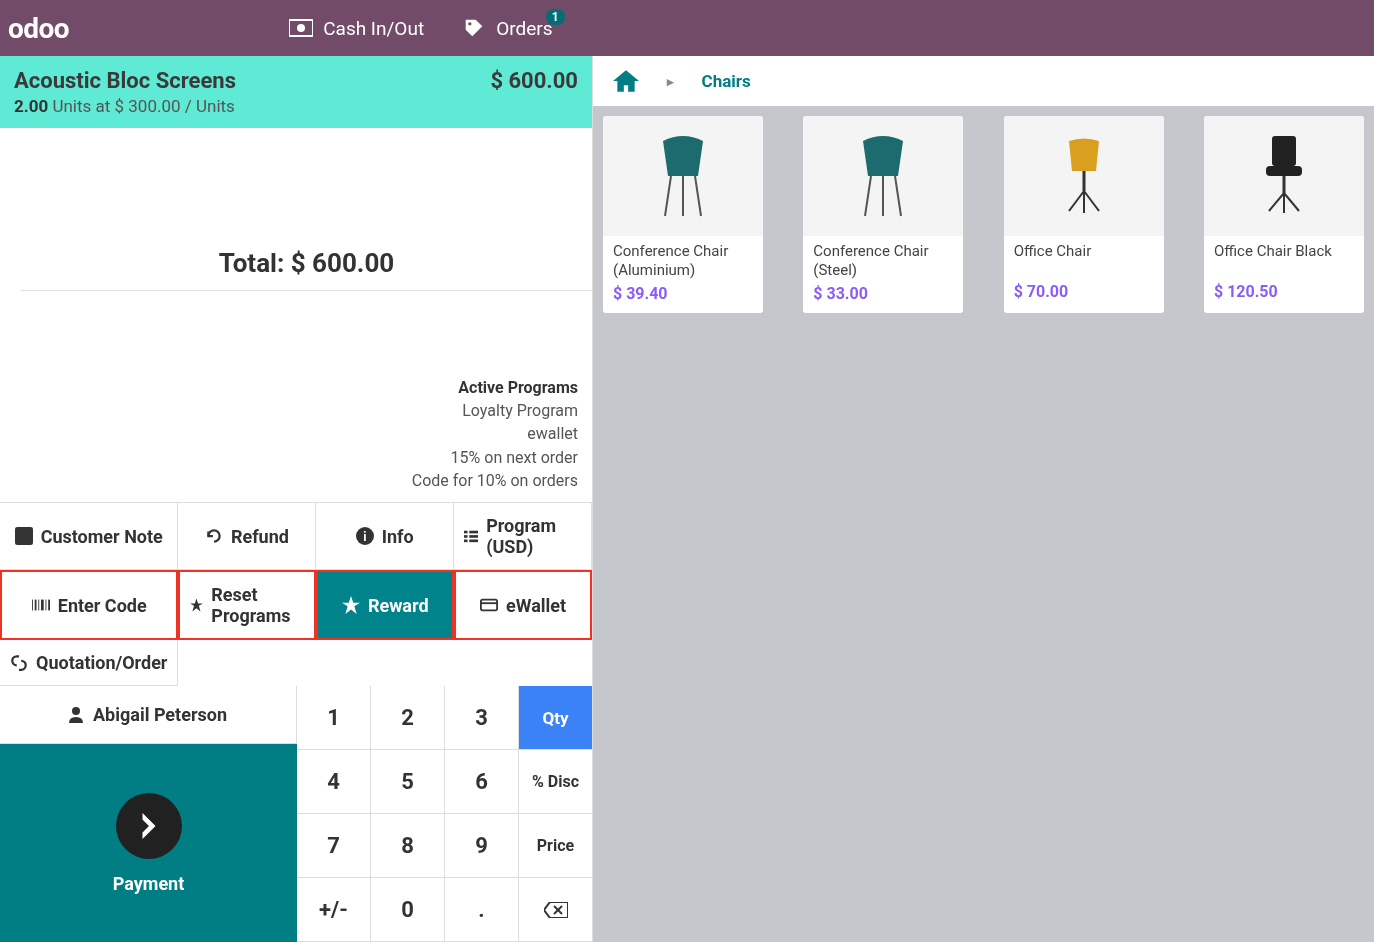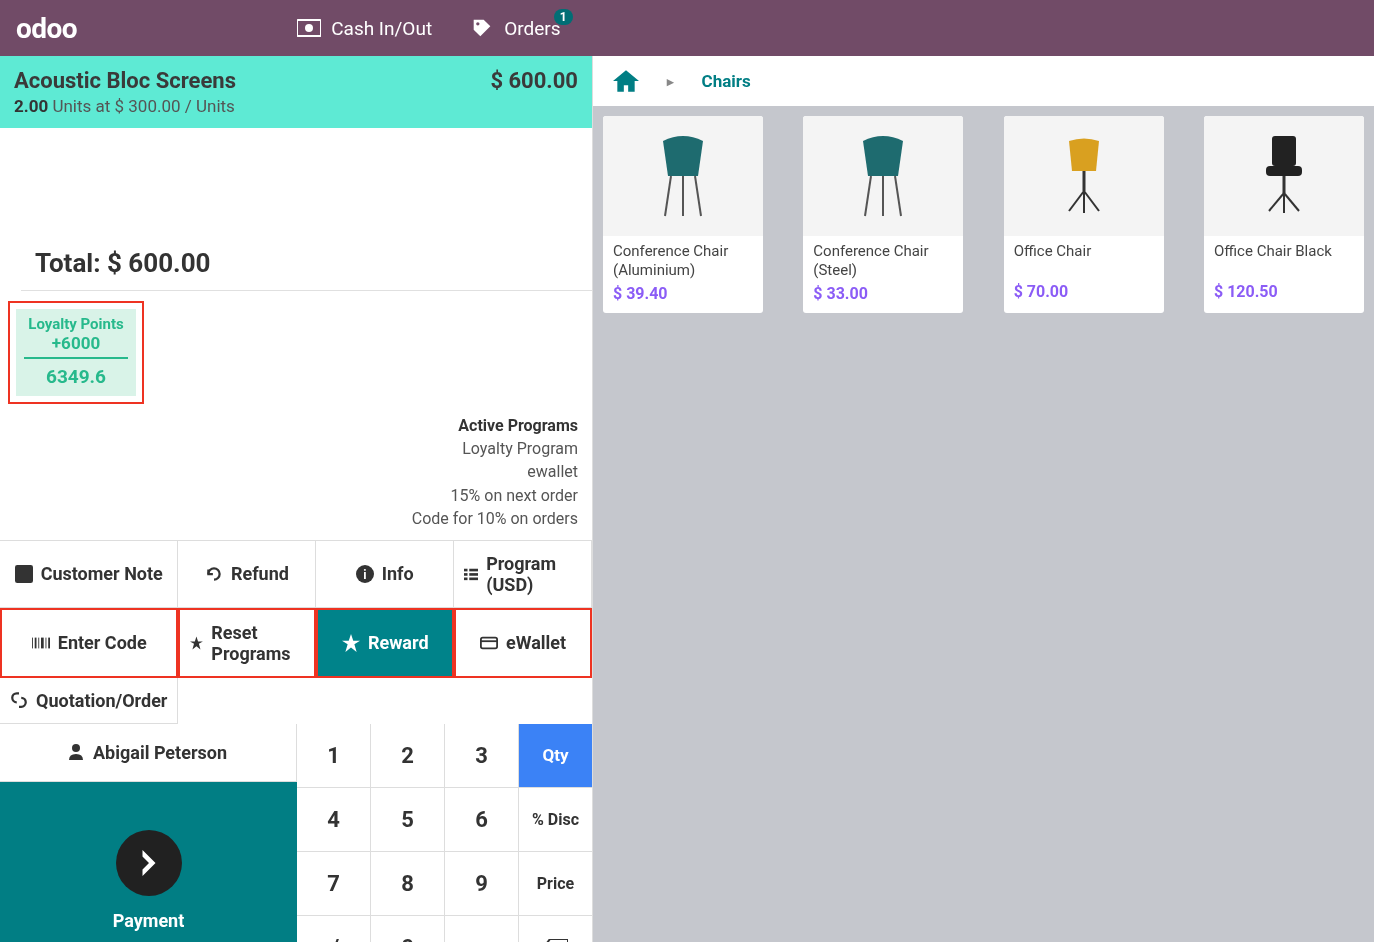--- a/index.html
+++ b/index.html
@@ -1,32 +1,32 @@
 <!DOCTYPE html>
 <html><head>
 <meta charset="utf-8">
 <style>
 * { margin: 0; padding: 0; box-sizing: border-box; font-family: -apple-system, BlinkMacSystemFont, "Segoe UI", Roboto, sans-serif; }
 body { background: #c5c7cd; width: 1374px; height: 942px; overflow: hidden; }
-.topbar { background: #714B67; height: 56px; display: flex; align-items: center; padding: 0 16px; color: #fff; }
+.topbar { background: #714B67; height: 56px; display: flex; align-items: center; padding: 0 8px; color: #fff; }
 .logo { font-size: 28px; font-weight: 700; letter-spacing: -0.5px; }
 .topbar-actions { display: flex; gap: 38px; margin-left: 220px; align-items: center; }
 .topbar-btn { display: flex; align-items: center; gap: 10px; font-size: 19px; cursor: pointer; }
 .topbar-btn svg { width: 24px; height: 20px; }
 .orders-badge { position: relative; }
 .badge-num { position: absolute; top: -8px; right: -12px; background: #016e75; color: #fff; font-size: 12px; font-weight: 700; border-radius: 10px; padding: 1px 6px; }
 .main { display: flex; height: calc(100% - 56px); background: #fff; }
 .left { width: 593px; display: flex; flex-direction: column; border-right: 1px solid #ddd; }
 .order-line { background: #5eead4; padding: 12px 14px; display: flex; justify-content: space-between; align-items: flex-start; }
 .order-line .name { font-size: 22px; font-weight: 700; color: #3a3a3a; }
 .order-line .sub { font-size: 17px; color: #555; margin-top: 3px; }
 .order-line .qty { font-weight: 700; color: #333; }
 .order-line .price { font-size: 22px; font-weight: 700; color: #3a3a3a; }
 .spacer1 { flex: 0 0 110px; }
-.total-row { text-align: left; padding: 10px 14px 12px; font-size: 26px; font-weight: 700; color: #333; border-bottom: 1px solid #e0e0e0; margin-left: 21px; }
+.total-row { text-align: center; padding: 10px 14px 12px; font-size: 26px; font-weight: 700; color: #333; border-bottom: 1px solid #e0e0e0; margin-left: 21px; }
 .loyalty-box { border: 2px solid #e32; margin: 10px 0 0 8px; width: 136px; padding: 6px; }
 .loyalty-inner { background: #d9f3e8; padding: 6px 8px 8px; text-align: center; }
 .loyalty-label { color: #27b98c; font-size: 15px; font-weight: 700; }
 .loyalty-add { color: #27b98c; font-size: 17px; font-weight: 700; }
 .loyalty-total { color: #27b98c; font-size: 19px; font-weight: 700; border-top: 2px solid #27b98c; margin-top: 4px; padding-top: 6px; }
 .programs { text-align: right; padding: 10px 14px; color: #555; font-size: 16px; line-height: 1.45; margin-top: auto; }
 .programs .head { font-weight: 700; color: #333; }
 .btn-grid { display: grid; grid-template-columns: repeat(4, 1fr); border-top: 1px solid #ddd; }
 .btn-cell { border-right: 1px solid #ddd; border-bottom: 1px solid #ddd; padding: 12px 10px; display: flex; align-items: center; justify-content: center; gap: 8px; font-size: 18px; font-weight: 700; color: #333; cursor: pointer; }
 .btn-cell.active { background: #00838a; color: #fff; }
@@ -85,29 +85,20 @@
       <div>
         <div class="name">Acoustic Bloc Screens</div>
         <div class="sub"><span class="qty">2.00</span> <span>Units at $ 300.00 / Units</span></div>
       </div>
       <div class="price">$ 600.00</div>
     </div>
     <div class="spacer1"></div>
     <div class="total-row">Total: $ 600.00</div>
 
     <div class="info-flex">
-      <div>
-        <div class="loyalty-box">
-          <div class="loyalty-inner">
-            <div class="loyalty-label">Loyalty Points</div>
-            <div class="loyalty-add">+6000</div>
-            <div class="loyalty-total">6349.6</div>
-          </div>
-        </div>
-      </div>
       <div style="flex:1"></div>
     </div>
 
     <div class="programs">
       <div class="head">Active Programs</div>
       <div>Loyalty Program</div>
       <div>ewallet</div>
       <div>15% on next order</div>
       <div>Code for 10% on orders</div>
     </div>

